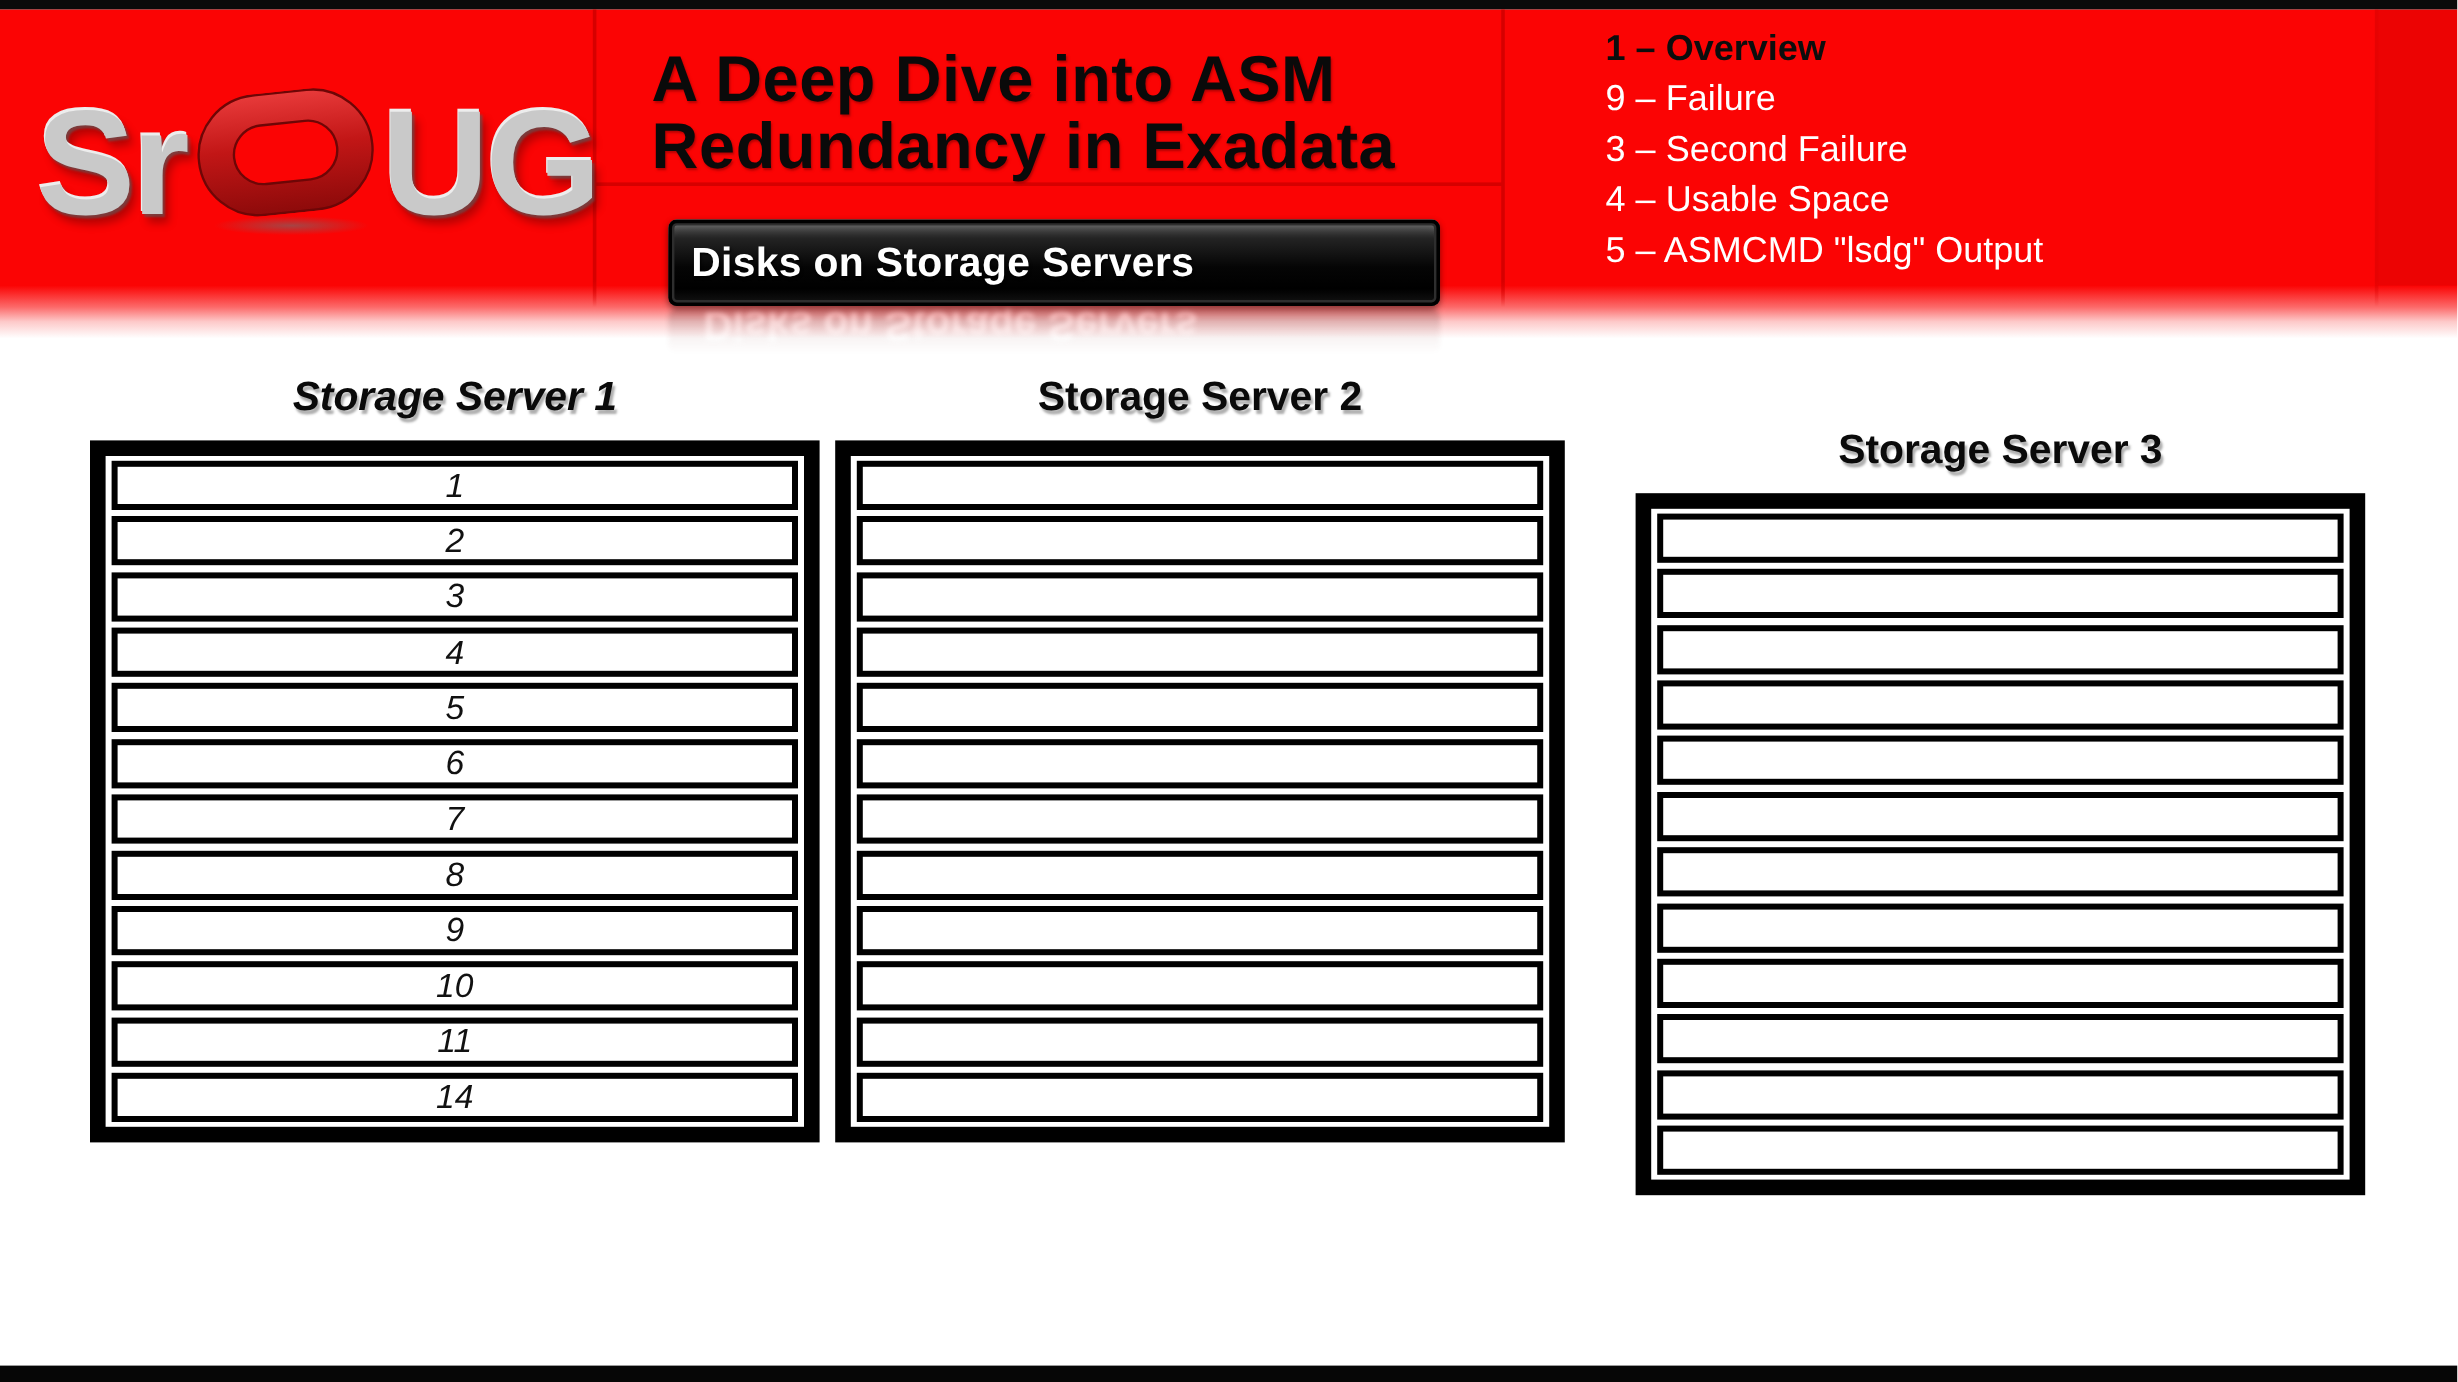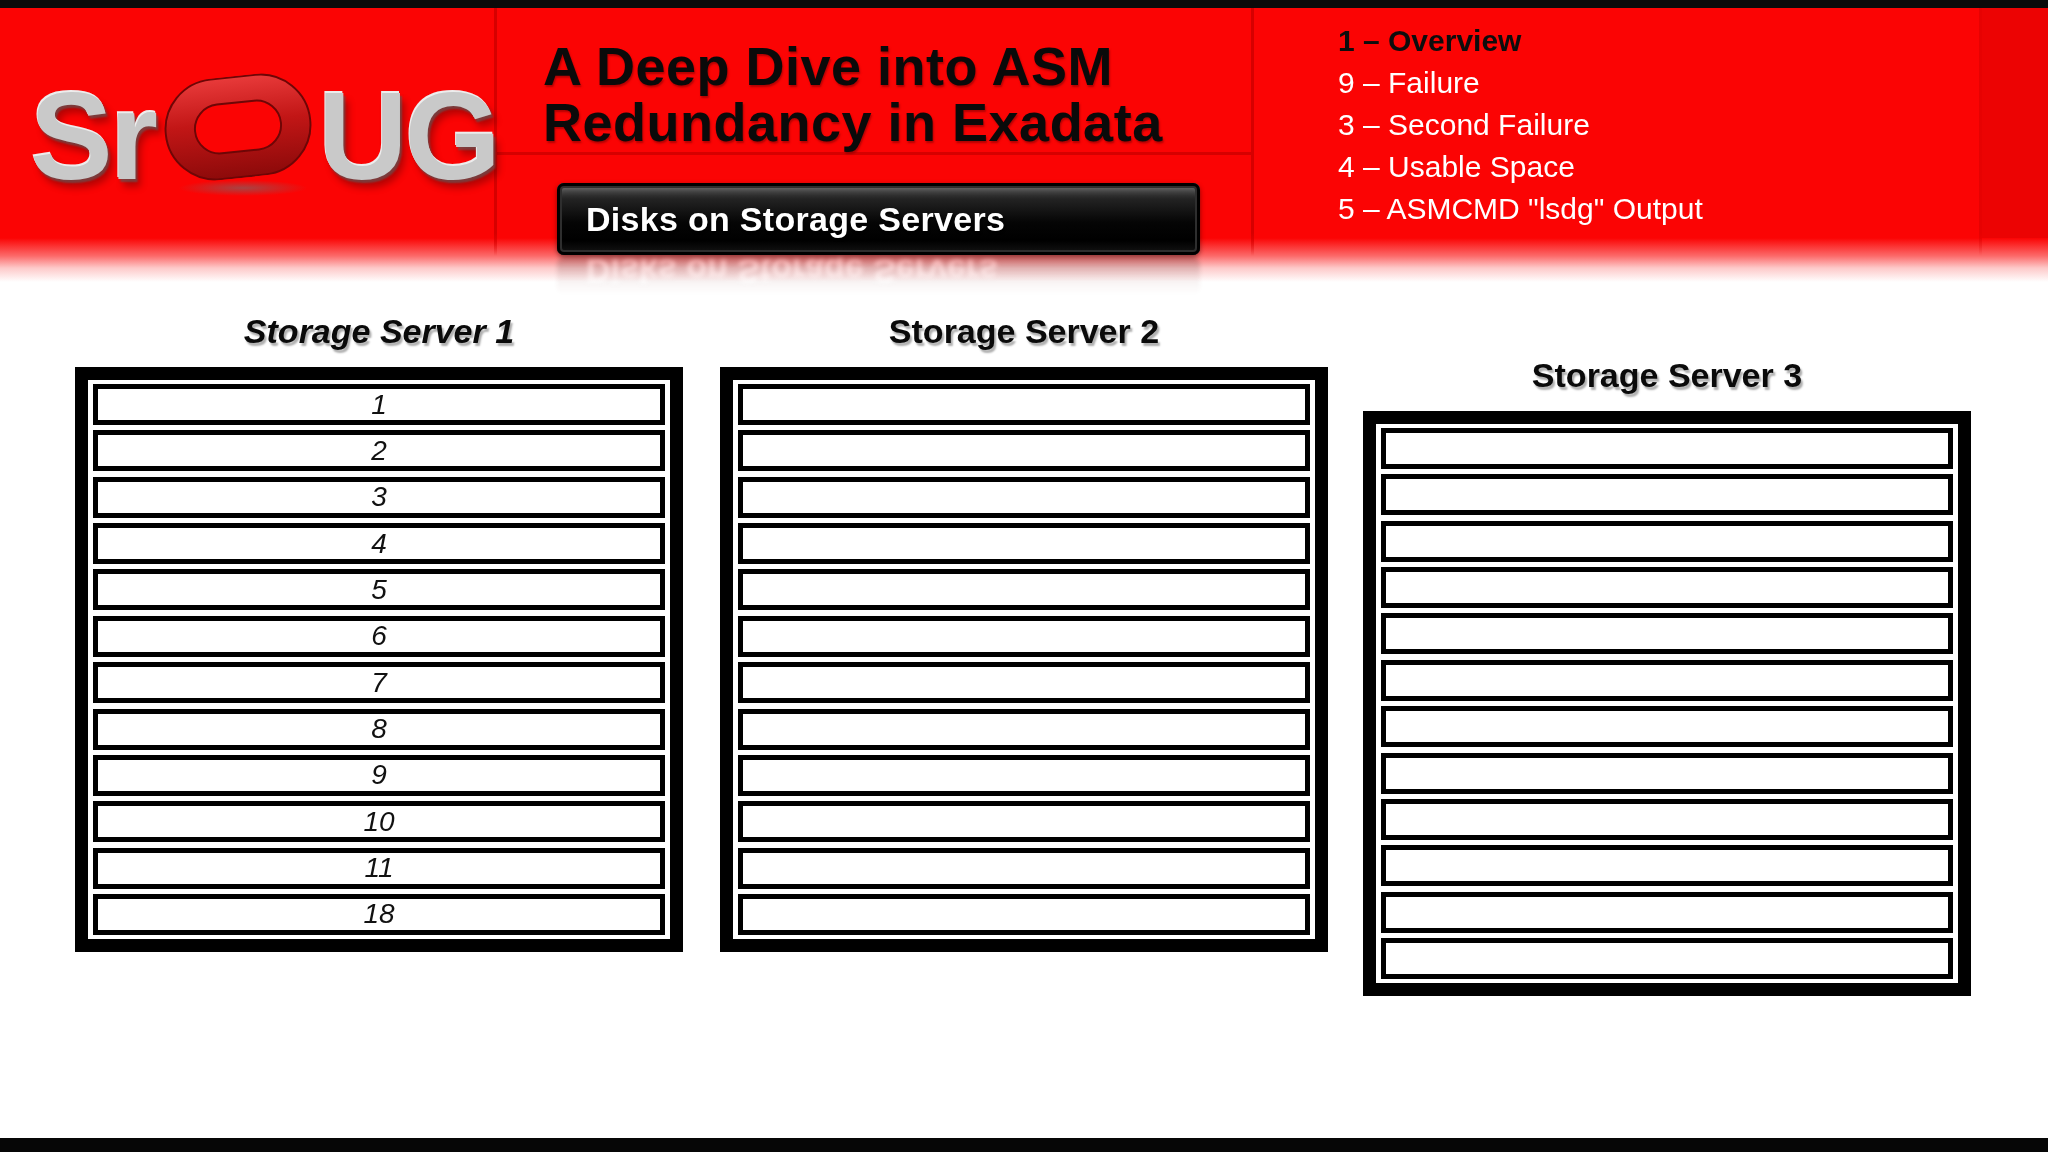--- a/index.html
+++ b/index.html
@@ -80,21 +80,21 @@
 
   
   .slide-heading {
     position: absolute; left: 557px; top: 175px; width: 643px; height: 72px;
     border-radius: 7px;
     background: linear-gradient(180deg, #5a5a5a 0%, #232323 22%, #050505 55%, #000000 80%, #161616 100%);
     box-shadow: inset 0 0 0 3px #000000, inset 0 0 0 5px #2e2e2e,
                 inset 0 8px 9px -4px rgba(255,255,255,0.30),
                 0 2px 5px rgba(0,0,0,0.45);
     display: flex; align-items: center;
-    padding-left: 29px;
+    padding-left: 19px;
   }
   .slide-heading span {
     color: #ffffff; font-size: 34px; font-weight: bold; letter-spacing: 0.3px;
     text-shadow: 1px 2px 2px rgba(0,0,0,0.8);
   }
   
   .heading-ghost {
     position: absolute; left: 557px; top: 249px; width: 643px; height: 38px;
     overflow: hidden; border-radius: 7px;
     opacity: 0.38; filter: blur(2px);
@@ -122,21 +122,21 @@
     display: flex; flex-direction: column; justify-content: space-between;
   }
   .disk-row {
     height: 41px;
     border: 5px solid #000000;
     background: #ffffff;
     display: flex; align-items: center; justify-content: center;
     font-size: 28px; color: #111111;
   }
   .t1 { left: 75px; font-style: italic; }
-  .t2 { left: 720px; }
+  .t2 { left: 696px; }
   .t3 { left: 1363px; margin-top: 44px; }
 </style>
 </head>
 <body>
 
 <div class="stage">
 
   <div class="top-bar"></div>
 
   <div class="banner">
@@ -193,21 +193,21 @@
     <div class="disk-row">2</div>
     <div class="disk-row">3</div>
     <div class="disk-row">4</div>
     <div class="disk-row">5</div>
     <div class="disk-row">6</div>
     <div class="disk-row">7</div>
     <div class="disk-row">8</div>
     <div class="disk-row">9</div>
     <div class="disk-row">10</div>
     <div class="disk-row">11</div>
-    <div class="disk-row">18</div>
+    <div class="disk-row">14</div>
   </div>
 
   <div class="server-table t2">
     <div class="disk-row"></div>
     <div class="disk-row"></div>
     <div class="disk-row"></div>
     <div class="disk-row"></div>
     <div class="disk-row"></div>
     <div class="disk-row"></div>
     <div class="disk-row"></div>

